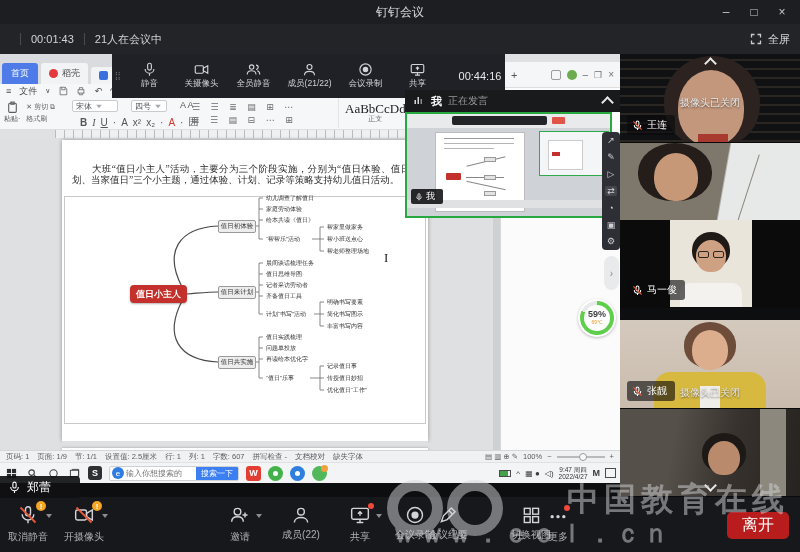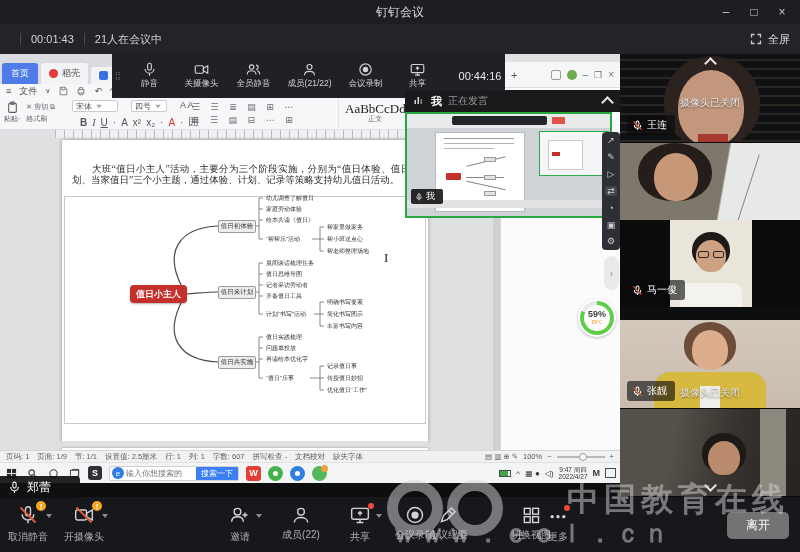--- a/index.html
+++ b/index.html
@@ -73,21 +73,21 @@
 .tile{left:620px;width:180px;overflow:hidden;background:#101113;border-bottom:1px solid #0a0a0b}
 .cam-off{position:absolute;left:0;width:100%;text-align:center;color:#e8e9ea;font-size:10px;text-shadow:0 1px 2px rgba(0,0,0,.6)}
 .nametag{position:absolute;left:7px;bottom:7px;background:rgba(10,10,12,.62);border-radius:3px;display:flex;align-items:center;gap:4px;padding:3px 8px 3px 5px;color:#fff;font-size:10px}
 .chev{width:9px;height:9px;border-left:2px solid #e6e7e8;border-top:2px solid #e6e7e8}
 
 .btoolbar{left:0;top:497px;width:800px;height:55px;background:#17181b}
 .bt-item{position:absolute;top:505px;width:64px;display:flex;flex-direction:column;align-items:center;gap:3px;color:#aeb0b5;font-size:10px}
 .bt-item svg{width:20px;height:20px}
 .badge{position:absolute;top:-4px;right:12px;width:10px;height:10px;border-radius:50%;background:#f6a623;color:#fff;font-size:8px;font-weight:bold;display:flex;align-items:center;justify-content:center}
 .reddot{position:absolute;top:-2px;right:16px;width:6px;height:6px;border-radius:50%;background:#f0483a}
-.leave-btn{position:absolute;left:727px;top:512px;width:62px;height:27px;background:#737373;border:none;border-radius:5px;color:#fff;font-size:12px;z-index:40}
+.leave-btn{position:absolute;left:727px;top:512px;width:62px;height:27px;background:#b91c1c;border:none;border-radius:5px;color:#fff;font-size:16px;z-index:40}
 .icaret{width:0;height:0;border-left:3px solid transparent;border-right:3px solid transparent;border-top:4px solid #8b8d92;position:absolute;right:8px;top:8px}
 
 .wm{pointer-events:none;z-index:60;opacity:.5;color:#d4d5d8}
 .wm-ring{position:absolute;border:11px solid #d4d5d8;border-radius:50%}
 
 .ph{position:absolute;border-radius:50% 50% 46% 46%}
 </style>
 </head>
 <body>
 

